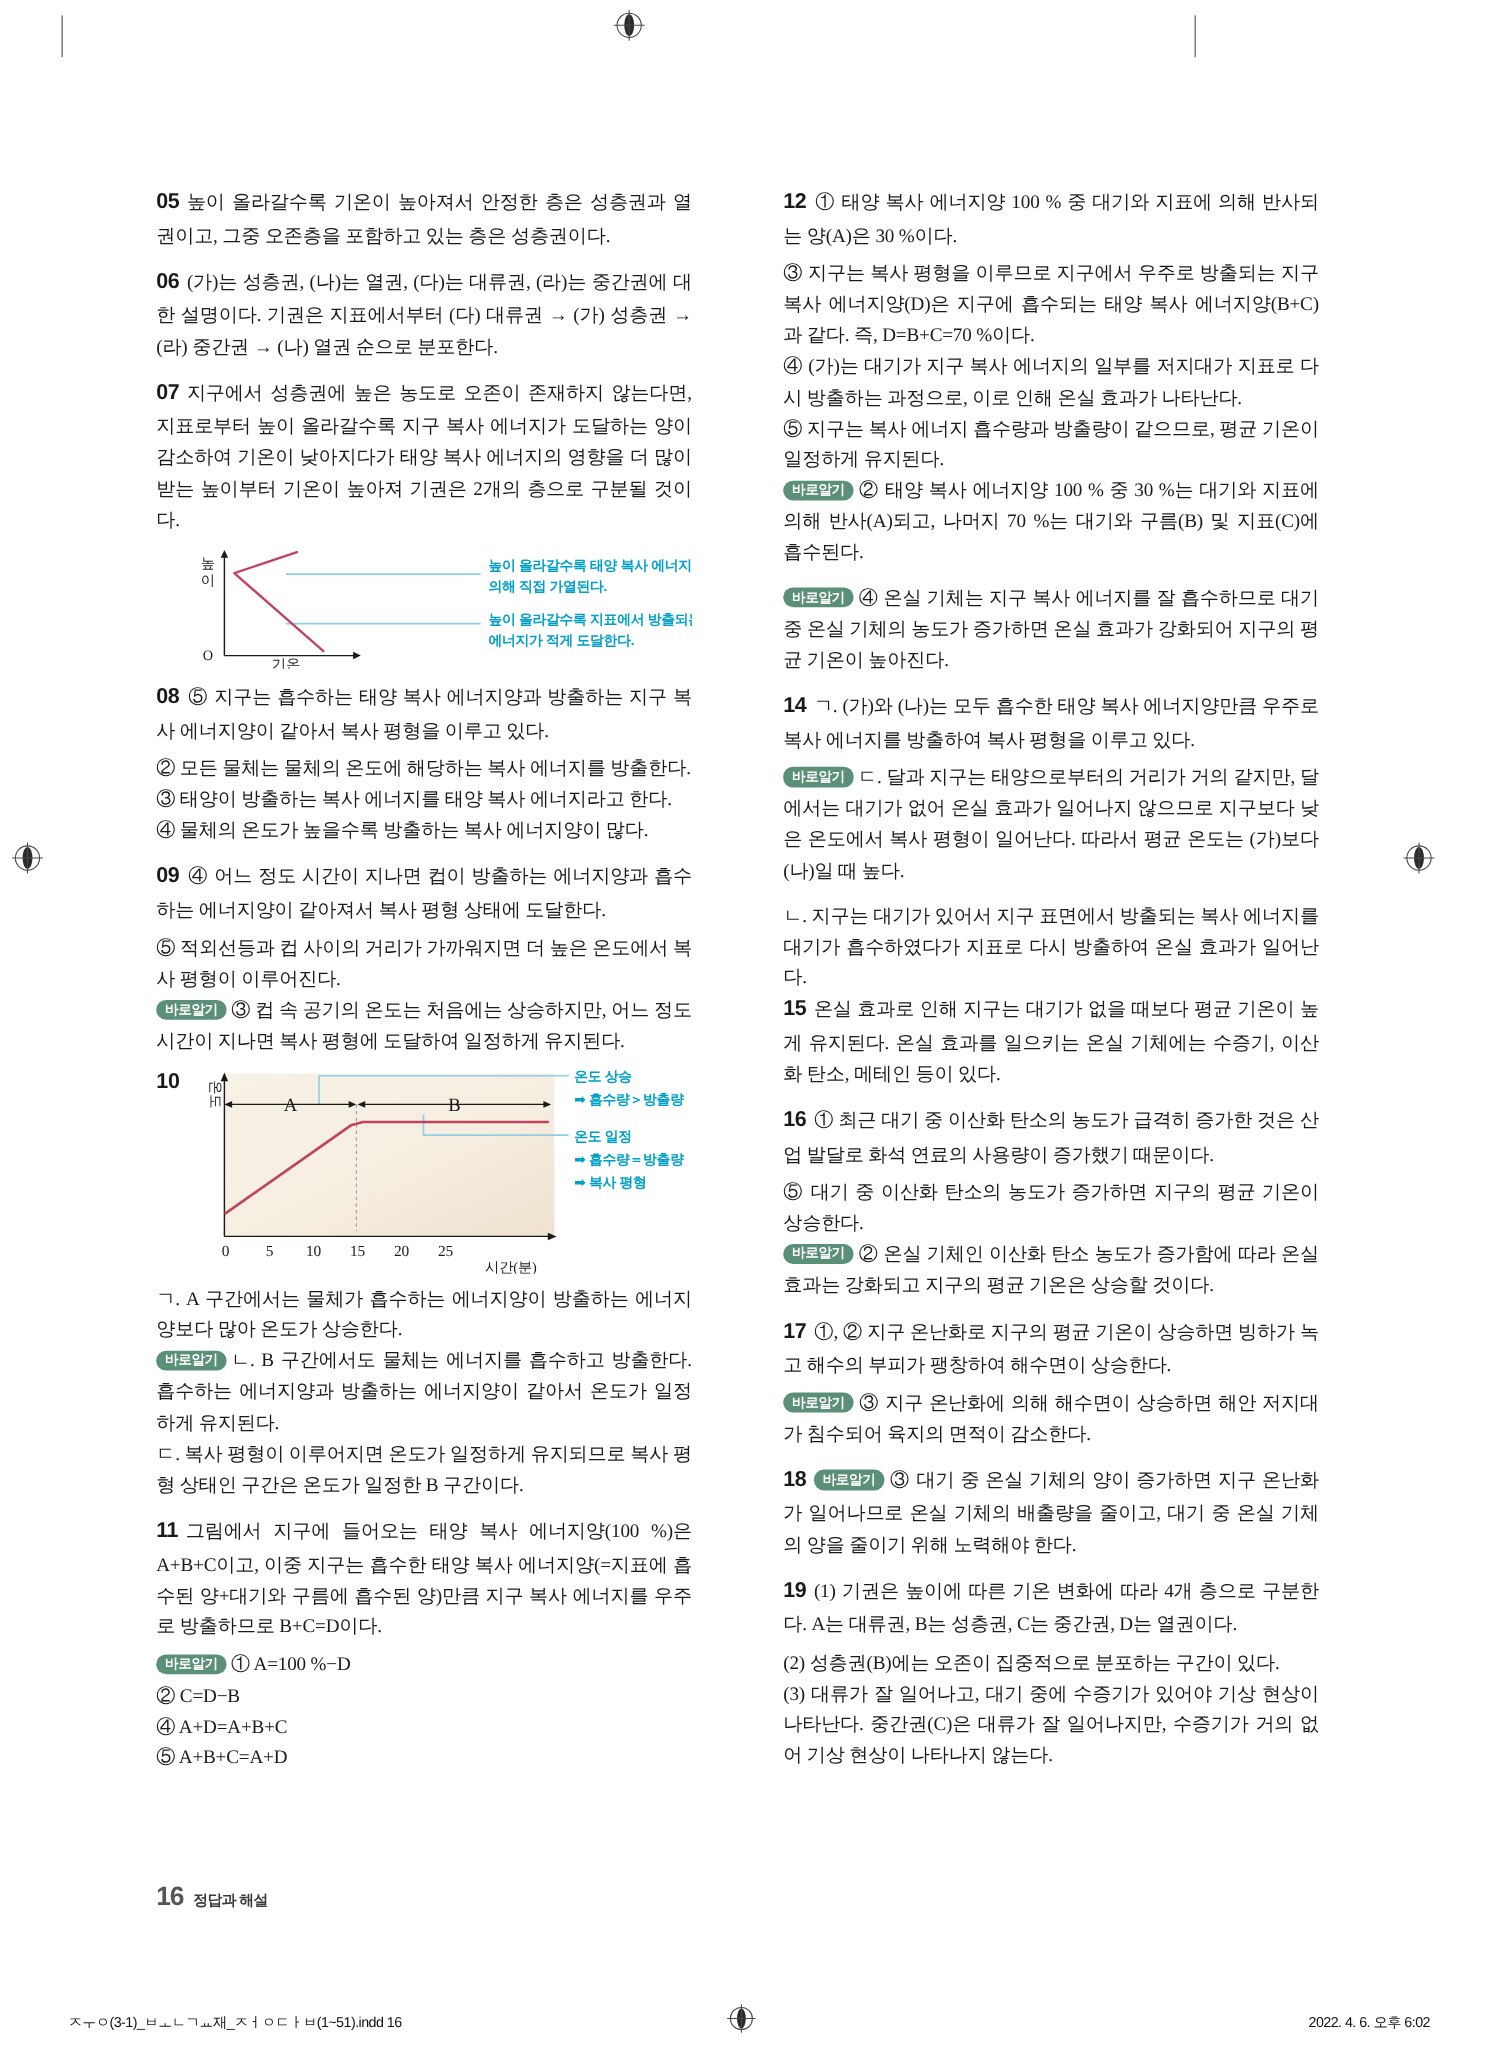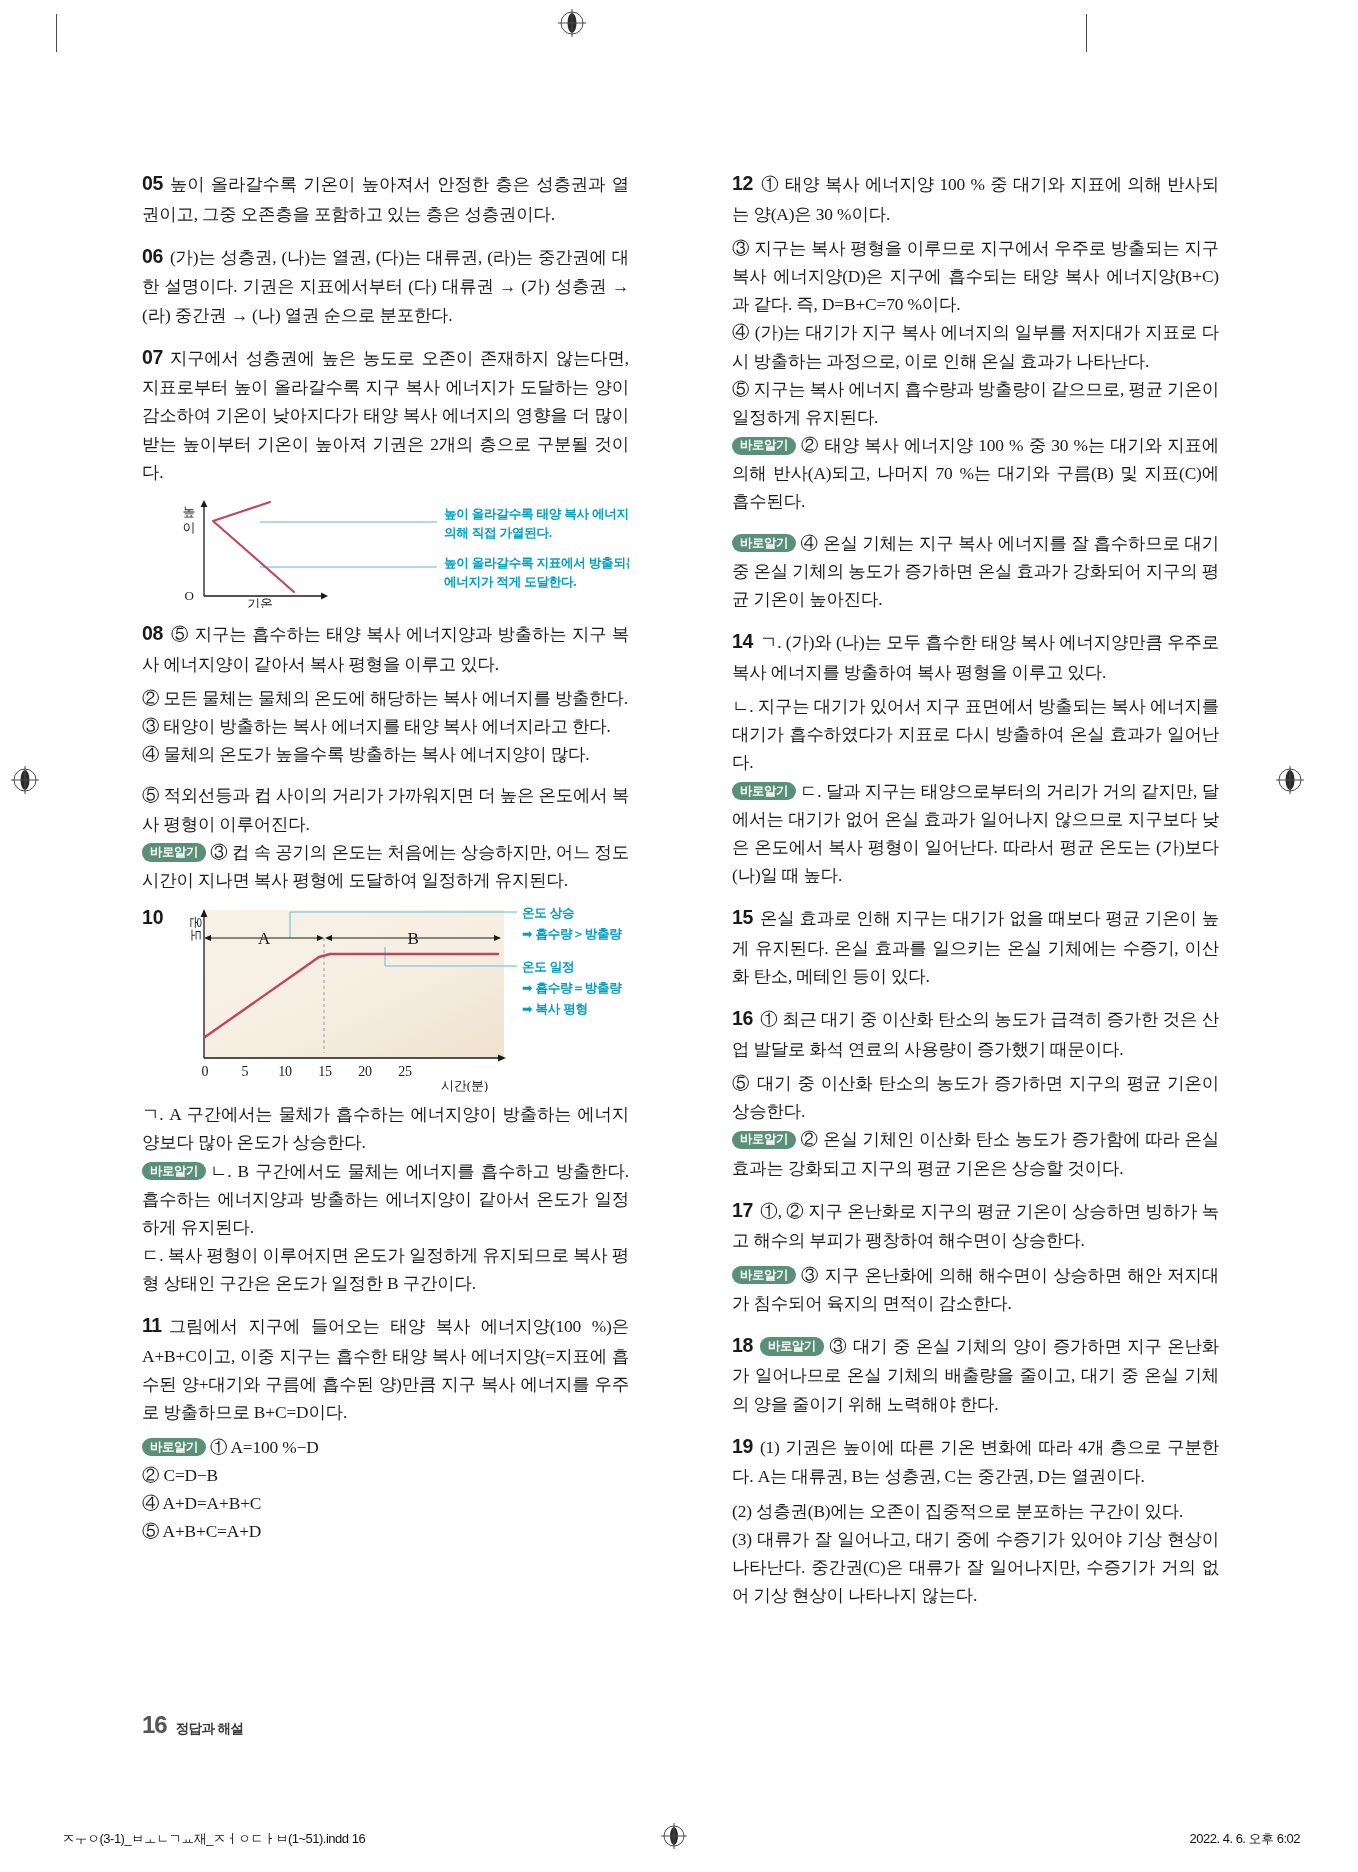--- a/index.html
+++ b/index.html
@@ -26,21 +26,21 @@
     position:absolute;
     top:168px;
     width:487px;
     font-size:17.4px;
     line-height:1.62;
     letter-spacing:-0.15px;
     text-align:justify;
     text-justify:inter-character;
   }
   .col-left{left:142px;}
-  .col-right{left:732px;}
+  .col-right{left:712px;}
 
   .item{margin:0 0 13px 0;}
   .item.tight{margin-bottom:6px;}
   .num{
     font-family:"Liberation Sans","DejaVu Sans",sans-serif;
     font-weight:bold;
     font-size:19.5px;
     letter-spacing:-0.4px;
     margin-right:7px;
   }
@@ -201,20 +201,23 @@
       </svg>
     </div>
 
     <p class="item tight">
       <span class="num">08</span><span>⑤ 지구는 흡수하는 태양 복사 에너지양과 방출하는 지구 복사 에너지양이 같아서 복사 평형을 이루고 있다.</span>
     </p>
     <p class="line"><span>② 모든 물체는 물체의 온도에 해당하는 복사 에너지를 방출한다.</span></p>
     <p class="line"><span>③ 태양이 방출하는 복사 에너지를 태양 복사 에너지라고 한다.</span></p>
     <p class="line" style="margin-bottom:13px;"><span>④ 물체의 온도가 높을수록 방출하는 복사 에너지양이 많다.</span></p>
 
+    <p class="item tight">
+      <span class="num">09</span><span>④ 어느 정도 시간이 지나면 컵이 방출하는 에너지양과 흡수하는 에너지양이 같아져서 복사 평형 상태에 도달한다.</span>
+    </p>
     <p class="line"><span>⑤ 적외선등과 컵 사이의 거리가 가까워지면 더 높은 온도에서 복사 평형이 이루어진다.</span></p>
     <p class="line" style="margin-bottom:6px;">
       <span class="chip">바로알기</span><span>③ 컵 속 공기의 온도는 처음에는 상승하지만, 어느 정도 시간이 지나면 복사 평형에 도달하여 일정하게 유지된다.</span>
     </p>
 
     <div class="fig2">
       <span class="fignum">10</span>
       <svg width="487" height="192" viewBox="0 0 487 192">
         <defs>
           <linearGradient id="plotbg" x1="0" y1="0" x2="1" y2="1">
@@ -297,24 +300,24 @@
       <span class="chip">바로알기</span><span>② 태양 복사 에너지양 100 % 중 30 %는 대기와 지표에 의해 반사(A)되고, 나머지 70 %는 대기와 구름(B) 및 지표(C)에 흡수된다.</span>
     </p>
 
     <p class="line" style="margin-bottom:13px;">
       <span class="chip">바로알기</span><span>④ 온실 기체는 지구 복사 에너지를 잘 흡수하므로 대기 중 온실 기체의 농도가 증가하면 온실 효과가 강화되어 지구의 평균 기온이 높아진다.</span>
     </p>
 
     <p class="item tight">
       <span class="num">14</span><span>ㄱ. (가)와 (나)는 모두 흡수한 태양 복사 에너지양만큼 우주로 복사 에너지를 방출하여 복사 평형을 이루고 있다.</span>
     </p>
+    <p class="line" style="margin-bottom:13px;">
+      <span class="chip">바로알기</span><span>ㄷ. 달과 지구는 태양으로부터의 거리가 거의 같지만, 달에서는 대기가 없어 온실 효과가 일어나지 않으므로 지구보다 낮은 온도에서 복사 평형이 일어난다. 따라서 평균 온도는 (가)보다 (나)일 때 높다.</span>
+    </p>
     <p class="line"><span>ㄴ. 지구는 대기가 있어서 지구 표면에서 방출되는 복사 에너지를 대기가 흡수하였다가 지표로 다시 방출하여 온실 효과가 일어난다.</span></p>
-    <p class="line" style="margin-bottom:13px;">
-      <span class="chip">바로알기</span><span>ㄷ. 달과 지구는 태양으로부터의 거리가 거의 같지만, 달에서는 대기가 없어 온실 효과가 일어나지 않으므로 지구보다 낮은 온도에서 복사 평형이 일어난다. 따라서 평균 온도는 (가)보다 (나)일 때 높다.</span>
-    </p>
 
     <p class="item">
       <span class="num">15</span><span>온실 효과로 인해 지구는 대기가 없을 때보다 평균 기온이 높게 유지된다. 온실 효과를 일으키는 온실 기체에는 수증기, 이산화 탄소, 메테인 등이 있다.</span>
     </p>
 
     <p class="item tight">
       <span class="num">16</span><span>① 최근 대기 중 이산화 탄소의 농도가 급격히 증가한 것은 산업 발달로 화석 연료의 사용량이 증가했기 때문이다.</span>
     </p>
     <p class="line"><span>⑤ 대기 중 이산화 탄소의 농도가 증가하면 지구의 평균 기온이 상승한다.</span></p>
     <p class="line" style="margin-bottom:13px;">

